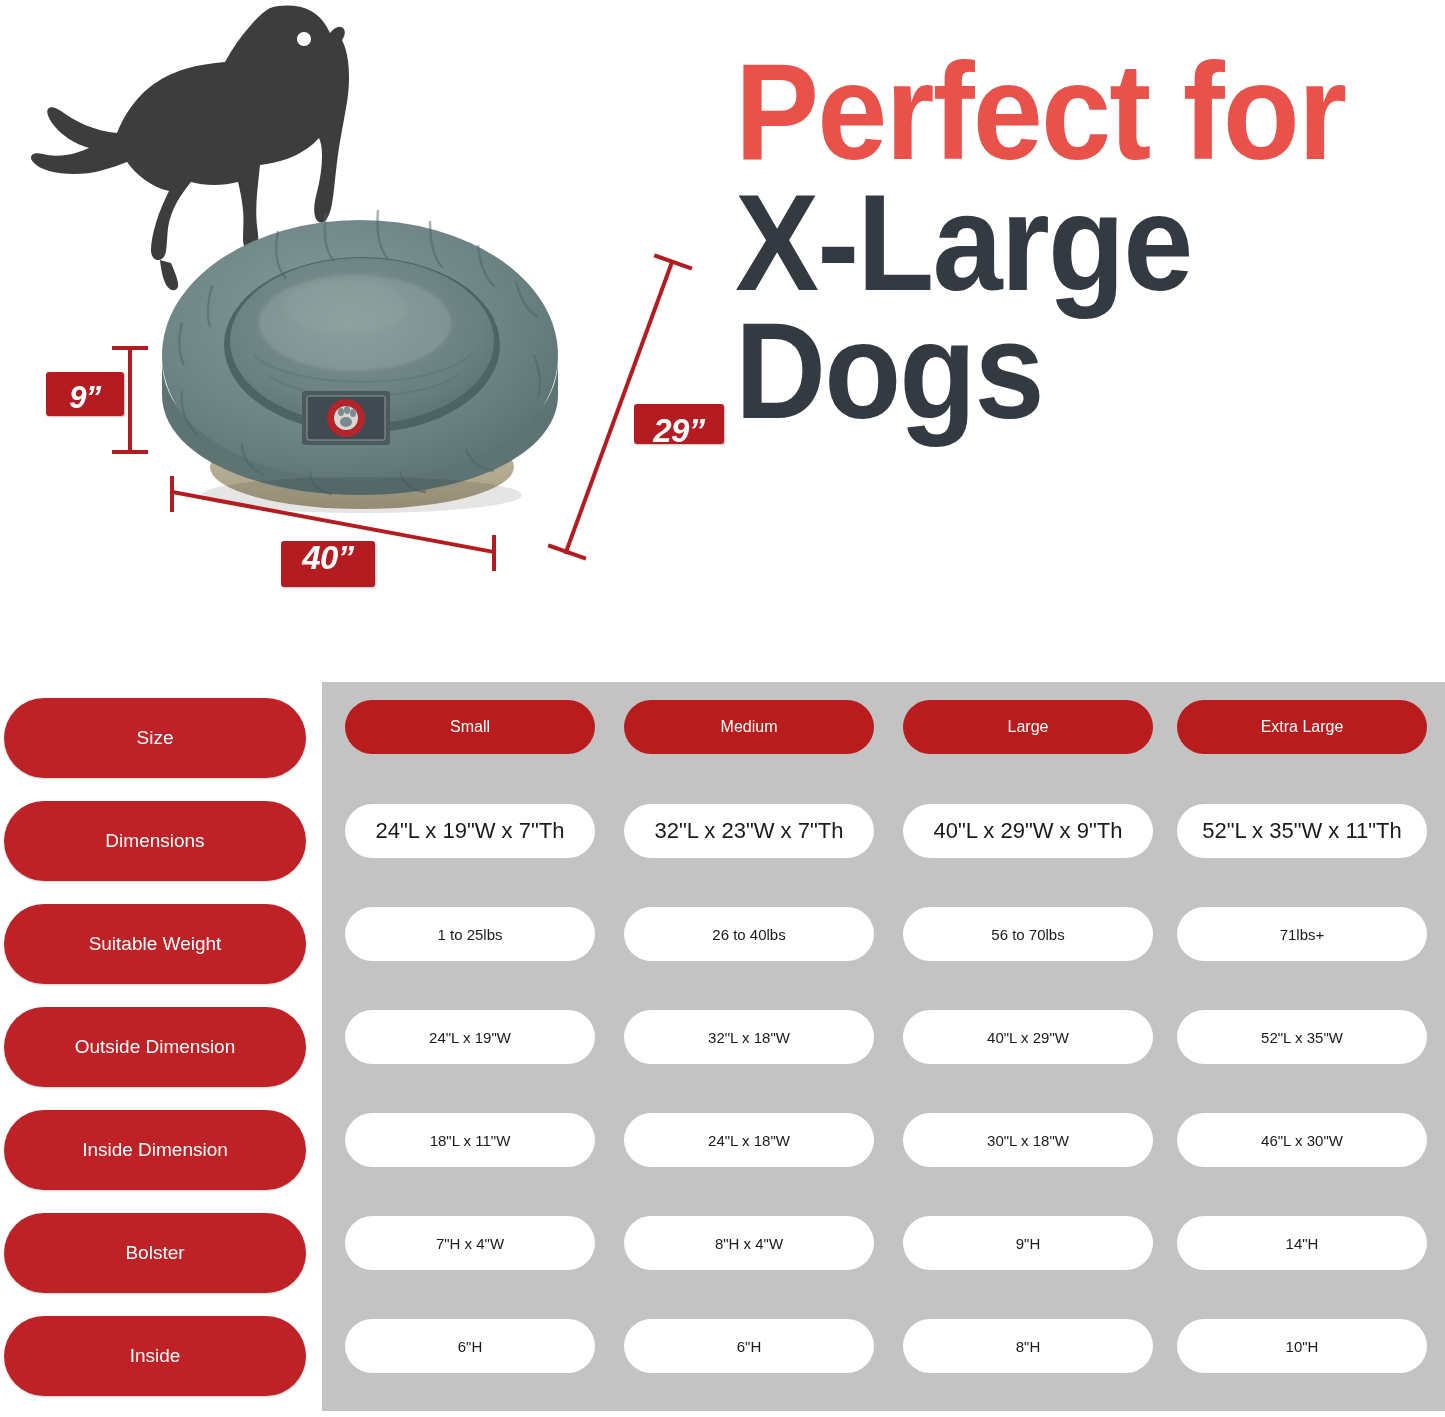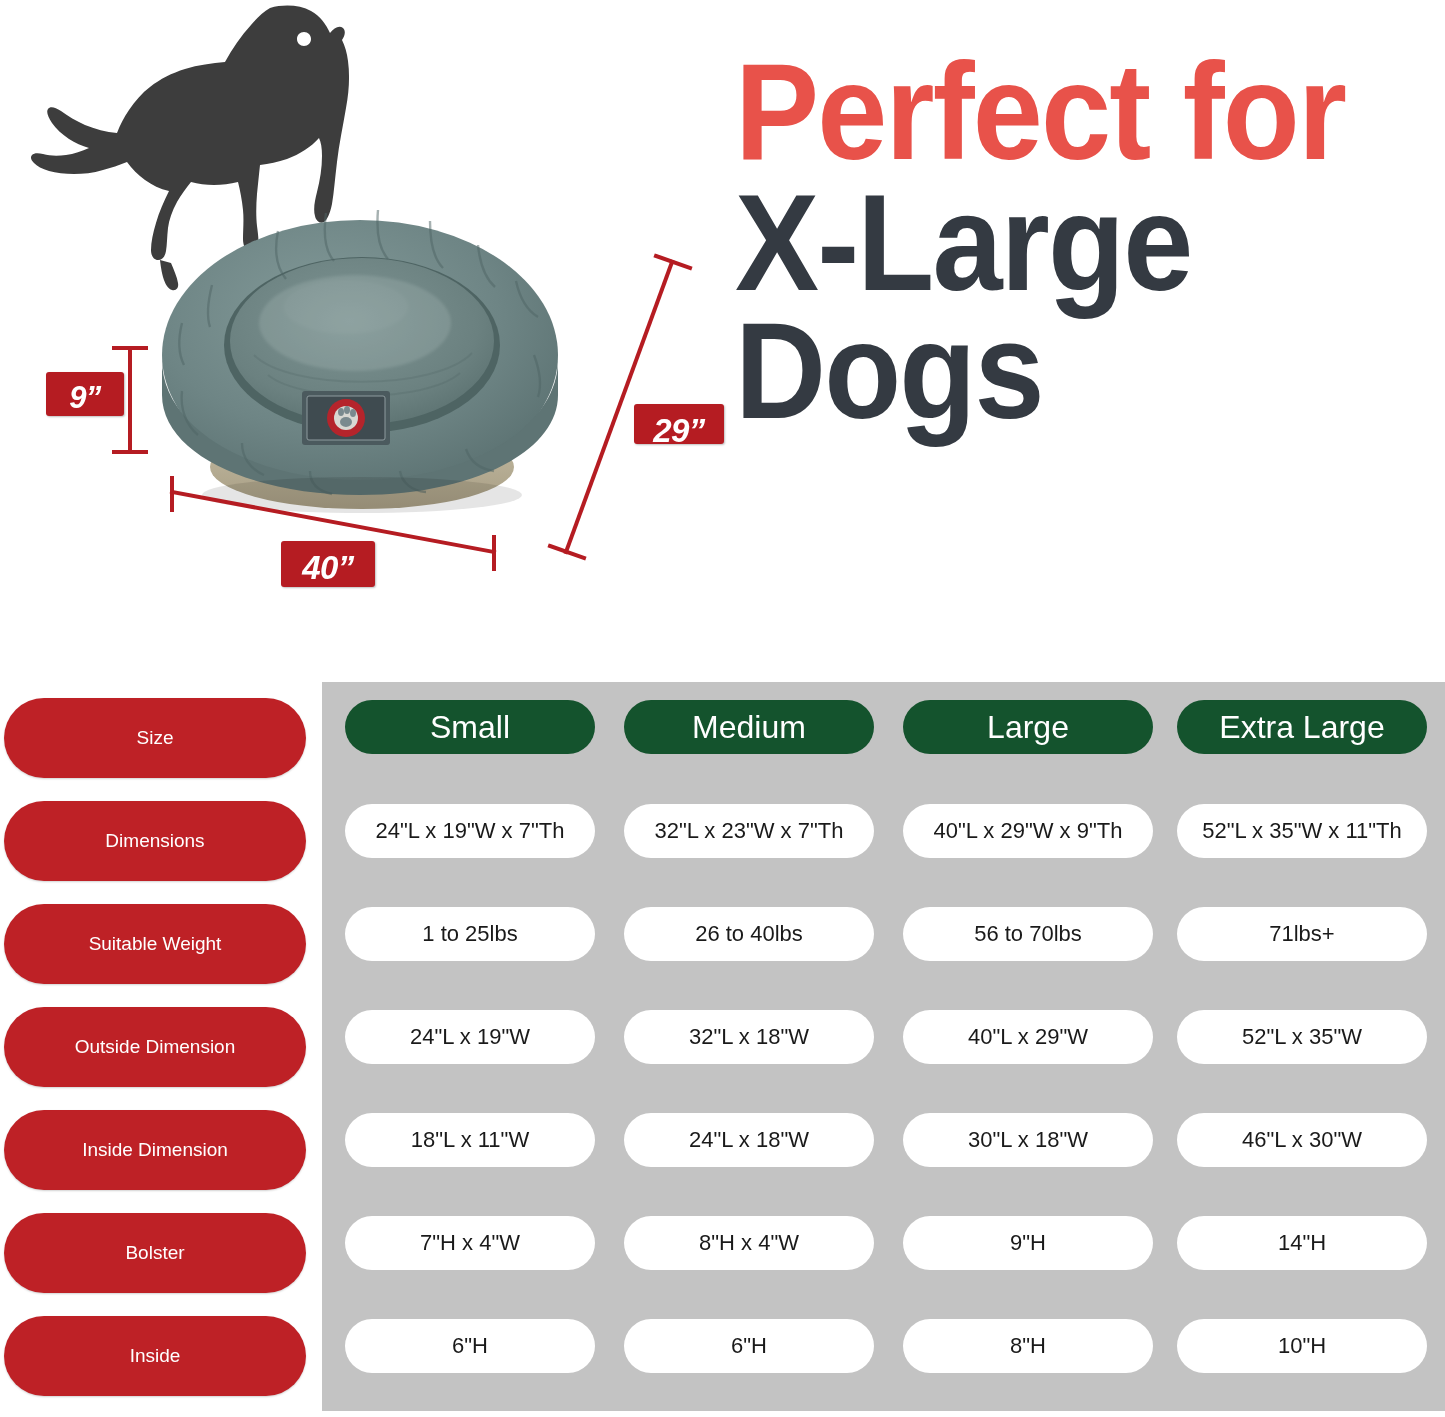--- a/index.html
+++ b/index.html
@@ -64,21 +64,21 @@
     font-style: italic;
     text-align: center;
     border-radius: 3px;
     line-height: 1;
     letter-spacing: -0.5px;
     white-space: nowrap;
     box-shadow: 1px 1px 2px rgba(0,0,0,0.25);
   }
 
   #badge-9  { left: 46px;  top: 372px; width: 78px;  height: 44px; font-size: 31px; padding-top: 10px; }
-  #badge-40 { left: 281px; top: 541px; width: 94px;  height: 46px; font-size: 33px; padding-top: 10px; }
+  #badge-40 { left: 281px; top: 541px; width: 94px;  height: 46px; font-size: 33px; }
   #badge-29 { left: 634px; top: 404px; width: 90px;  height: 40px; font-size: 33px; padding-top: 10px; }
 
   
   #headline {
     position: absolute;
     left: 735px;
     top: 48px;
     width: 710px;
   }
   .head-line {
@@ -148,38 +148,38 @@
   #col-0 { left: 345px; }
   #col-1 { left: 624px; }
   #col-2 { left: 903px; }
   #col-3 { left: 1177px; }
 
   .head-pill {
     position: absolute;
     top: 28px;
     width: 250px;
     height: 54px;
-    background: #14532d;
+    background: #b91c1c;
     border-radius: 27px;
     color: #ffffff;
-    font-size: 32px;
+    font-size: 16px;
     display: flex;
     align-items: center;
     justify-content: center;
     white-space: nowrap;
   }
 
   .cell-pill {
     position: absolute;
     width: 250px;
     height: 54px;
     background: #ffffff;
     border-radius: 27px;
     color: #1a1a1a;
-    font-size: 22px;
+    font-size: 15px;
     display: flex;
     align-items: center;
     justify-content: center;
     white-space: nowrap;
   }
   .cell-pill.wide { font-size: 22px; }
 </style>
 </head>
 <body>
 

